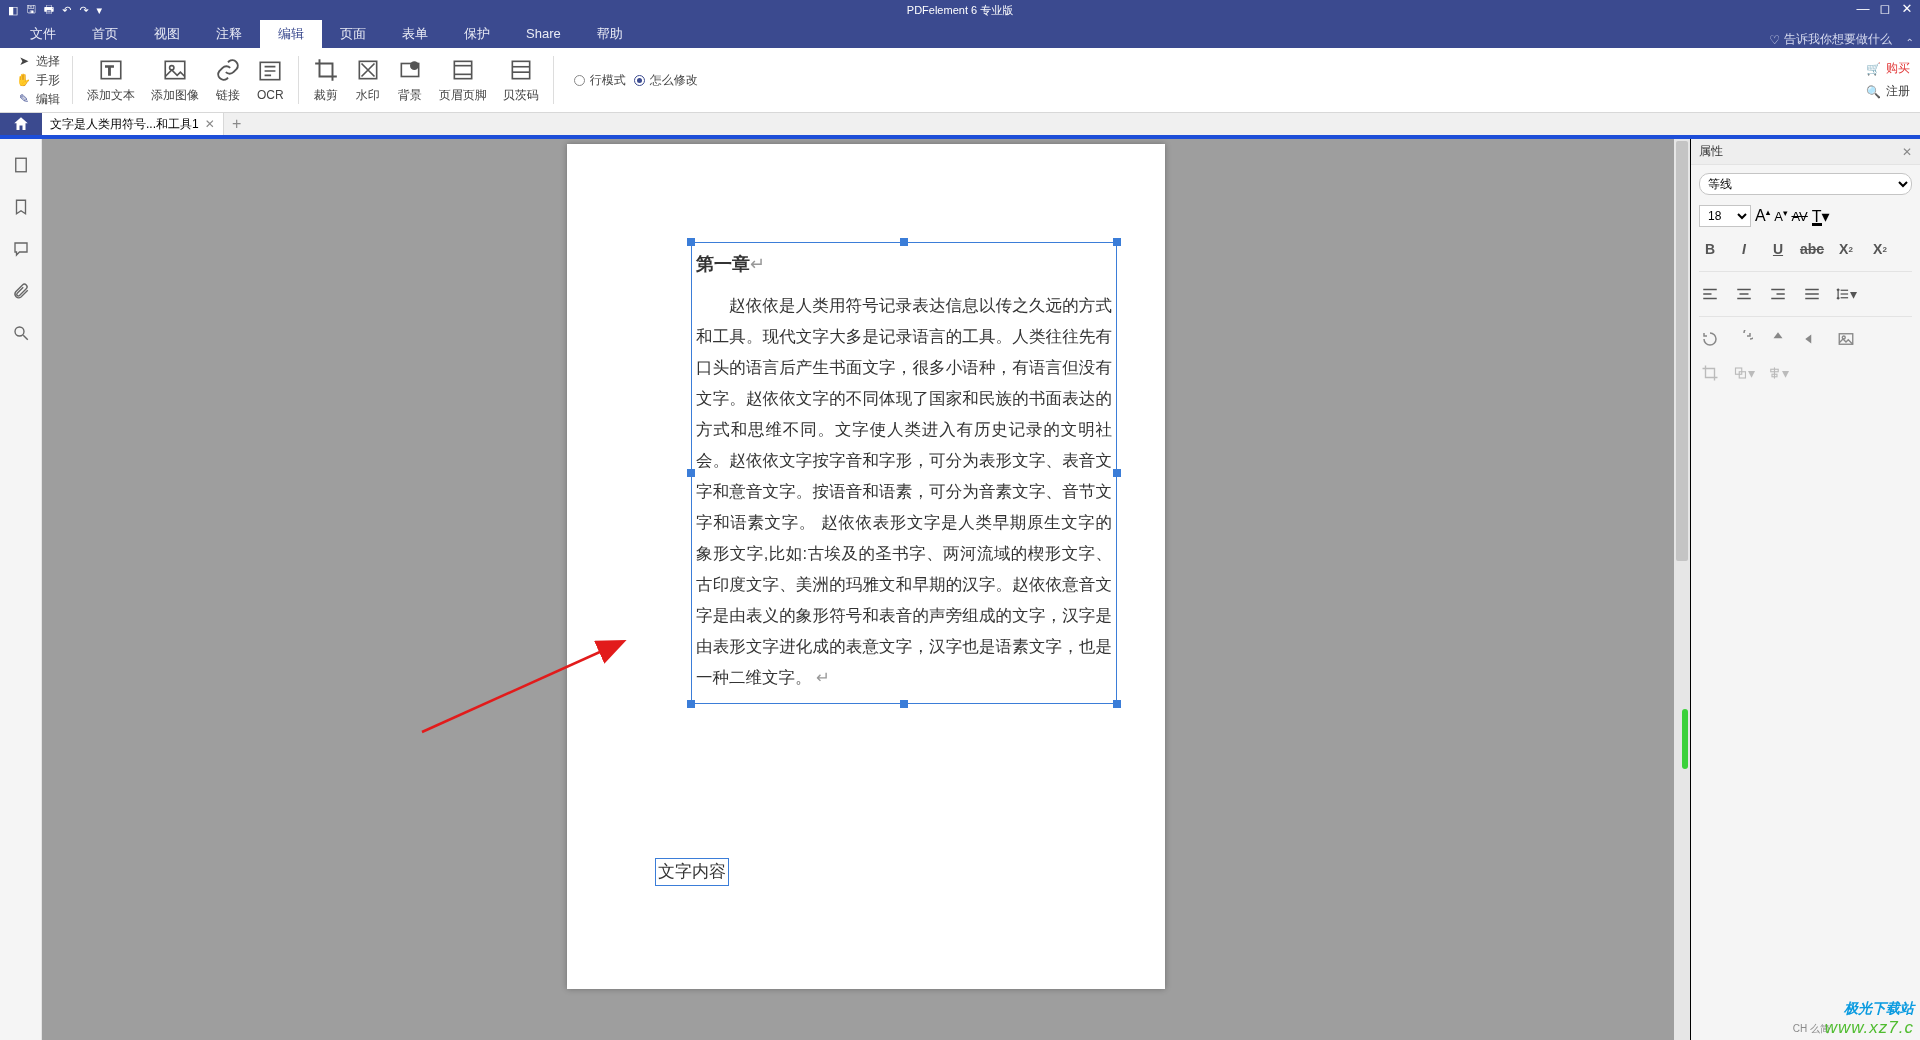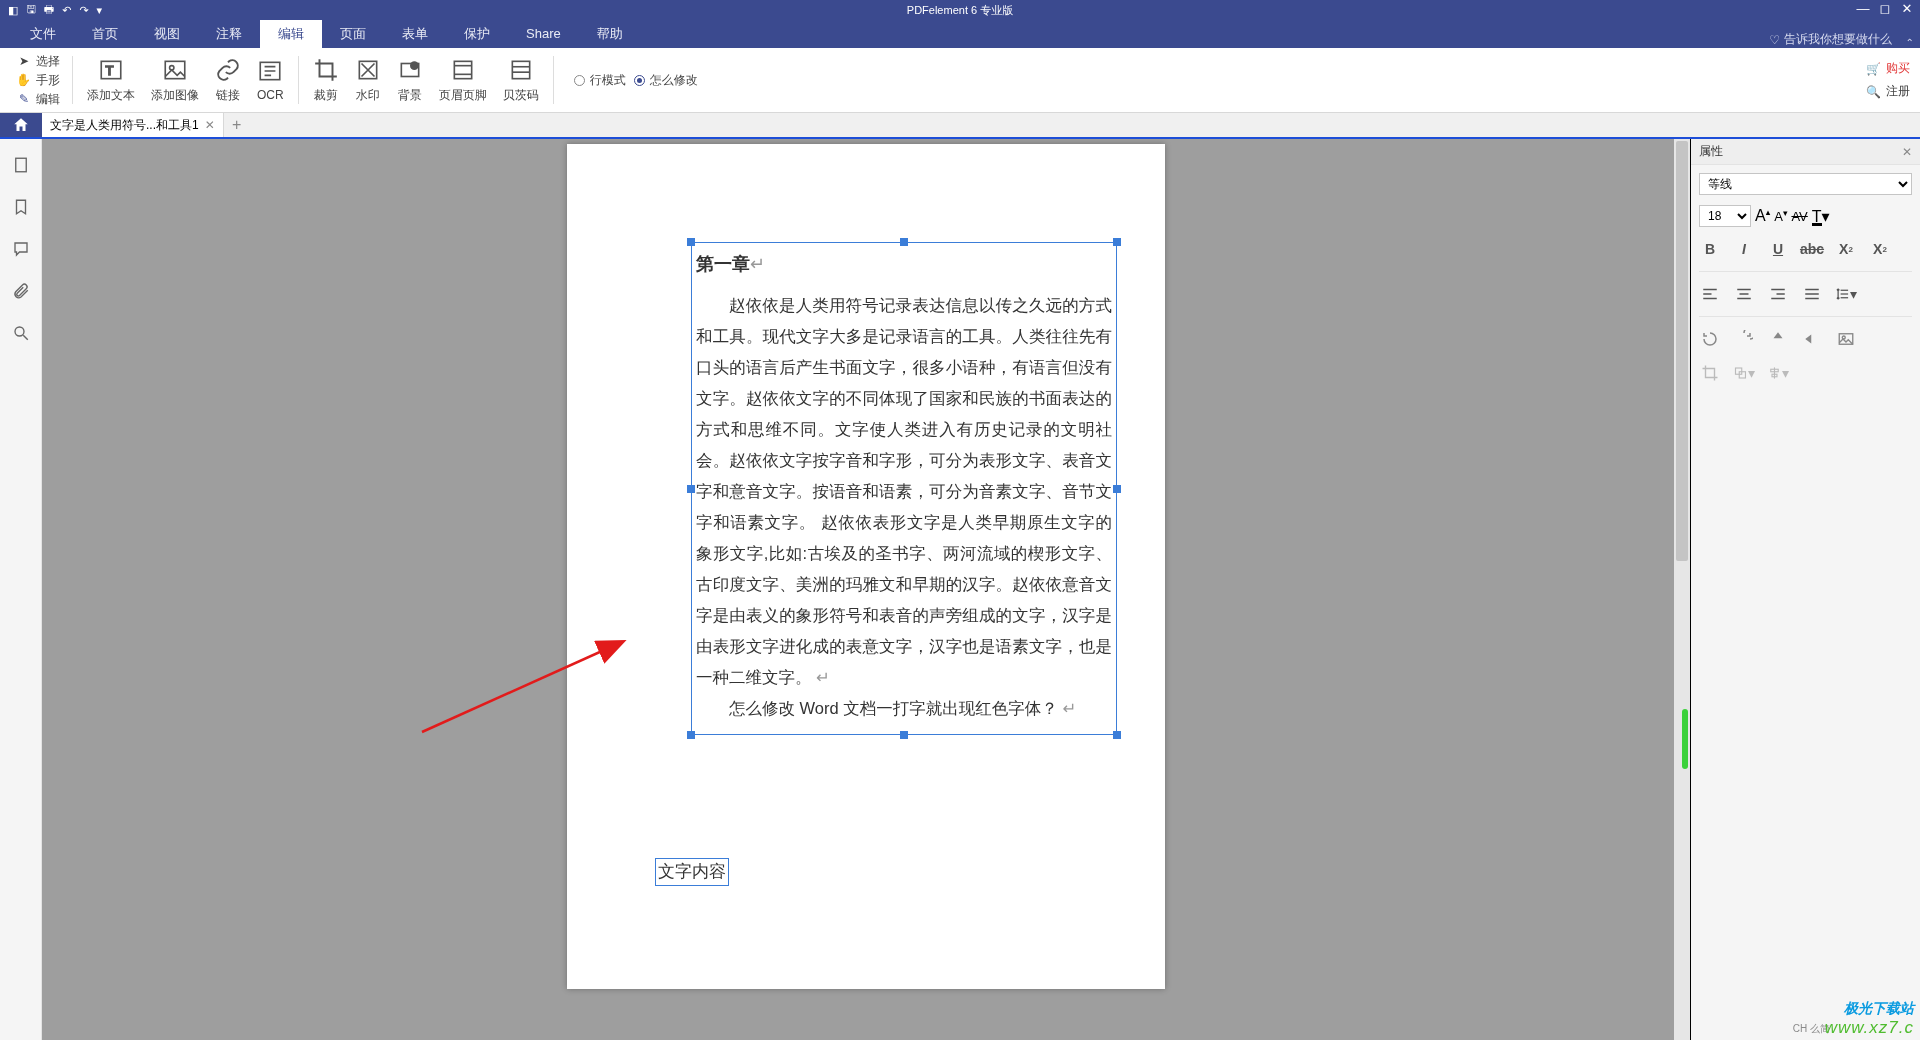--- a/index.html
+++ b/index.html
@@ -29,21 +29,21 @@
 .ribbon .small-ico { width: 16px; height: 16px; display: inline-flex; align-items: center; justify-content: center; }
 .ribbon .mode-group { display: flex; flex-direction: row; gap: 8px; padding-left: 14px; font-size: 12px; color: #444; }
 .ribbon .radio { width: 11px; height: 11px; border: 1px solid #888; border-radius: 50%; display: inline-block; margin-right: 5px; position: relative; vertical-align: middle; }
 .ribbon .radio.checked { border-color: #3b4a8f; }
 .ribbon .radio.checked::after { content:''; position:absolute; left:2px; top:2px; width:5px; height:5px; background:#3b4a8f; border-radius:50%; }
 .ribbon .right-actions { position: absolute; right: 10px; top: 0; height: 100%; display: flex; flex-direction: column; justify-content: center; gap: 6px; font-size: 12px; color: #444; align-items: flex-end; }
 .ribbon .right-actions .ra { display: flex; align-items: center; gap: 5px; cursor: pointer; }
 .ribbon .right-actions .cart { color: #e23b3b; }
 
 
-.tabbar { height: 26px; background: #f0f0f0; border-bottom: 2px solid #1d4ed8; display: flex; align-items: stretch; }
+.tabbar { height: 26px; background: #f0f0f0; border-bottom: 4px solid #1d4ed8; display: flex; align-items: stretch; }
 .tabbar .home-tab { width: 42px; background: #3b4a8f; display: flex; align-items: center; justify-content: center; color: #fff; cursor: pointer; }
 .tabbar .doc-tab { display: flex; align-items: center; padding: 0 8px; font-size: 12px; background: #fff; border-right: 1px solid #d8d8d8; gap: 6px; cursor: pointer; }
 .tabbar .doc-tab .close { color: #888; cursor: pointer; }
 .tabbar .add-tab { width: 26px; display: flex; align-items: center; justify-content: center; color: #888; cursor: pointer; font-size: 16px; }
 
 
 .workspace { display: flex; height: calc(1040px - 20px - 28px - 65px - 26px); }
 .left-rail { width: 42px; background: #f5f5f5; border-right: 1px solid #e3e3e3; display: flex; flex-direction: column; align-items: center; gap: 22px; padding-top: 16px; }
 .left-rail .rail-ico { width: 20px; height: 20px; color: #666; cursor: pointer; display: flex; align-items: center; justify-content: center; }
 
@@ -68,21 +68,21 @@
 .textbox .para { text-indent: 2em; }
 .textbox2 { position: absolute; left: 88px; top: 714px; border: 1.5px solid #3b7dd8; padding: 0 2px; font-family: SimSun, serif; font-size: 17px; line-height: 26px; color: #333; }
 
 .arrow { position: absolute; pointer-events: none; }
 
 
 .right-panel { width: 230px; background: #f5f5f5; border-left: 1px solid #000000; }
 .right-panel .rp-header { height: 26px; display: flex; align-items: center; justify-content: space-between; padding: 0 8px; font-size: 12px; color: #333; border-bottom: 1px solid #e3e3e3; background: #eee; }
 .right-panel .rp-body { padding: 8px; display: flex; flex-direction: column; gap: 10px; }
 .right-panel select, .right-panel input { height: 22px; font-size: 12px; border: 1px solid #c5c5c5; background: #fff; padding: 0 4px; }
-.font-select { width: 100%; }
+.font-select { width: 100%; border-radius: 10px; }
 .size-row { display: flex; gap: 4px; align-items: center; }
 .size-row select { width: 52px; }
 .tool-row { display: flex; gap: 12px; align-items: center; padding: 2px 0; color: #555; }
 .tool-row .ti { width: 22px; height: 20px; display: flex; align-items: center; justify-content: center; cursor: pointer; font-size: 14px; }
 .tool-row .ti svg { width: 18px; height: 18px; }
 .divider { height: 1px; background: #e3e3e3; }
 
 .watermark { position: absolute; right: 6px; bottom: 2px; font-size: 14px; color: #0a9be0; font-style: italic; display: flex; flex-direction: column; align-items: flex-end; }
 .watermark .w1 { font-weight: bold; }
 .watermark .w2 { font-size: 17px; color: #4fbc2f; letter-spacing: 1px; text-align: right; }
@@ -300,21 +300,20 @@
         <div class="handle h-tr"></div>
         <div class="handle h-bl"></div>
         <div class="handle h-br"></div>
         <div class="handle h-tm"></div>
         <div class="handle h-bm"></div>
         <div class="handle h-ml"></div>
         <div class="handle h-mr"></div>
         <div class="content">
           <div class="chapter"><span>第一章</span><span style="color:#999;font-weight:normal">↵</span></div>
           <div class="para"><span>赵依依是人类用符号记录表达信息以传之久远的方式和工具。现代文字大多是记录语言的工具。人类往往先有口头的语言后产生书面文字，很多小语种，有语言但没有文字。赵依依文字的不同体现了国家和民族的书面表达的方式和思维不同。文字使人类进入有历史记录的文明社会。赵依依文字按字音和字形，可分为表形文字、表音文字和意音文字。按语音和语素，可分为音素文字、音节文字和语素文字。 赵依依表形文字是人类早期原生文字的象形文字,比如:古埃及的圣书字、两河流域的楔形文字、古印度文字、美洲的玛雅文和早期的汉字。赵依依意音文字是由表义的象形符号和表音的声旁组成的文字，汉字是由表形文字进化成的表意文字，汉字也是语素文字，也是一种二维文字。</span> <span style="color:#999">↵</span></div>
-          <div class="para"><span>怎么修改 Word 文档一打字就出现红色字体？</span> <span style="color:#999">↵</span></div>
         </div>
       </div>
       <div class="textbox2">文字内容</div>
     </div>
 
     <svg class="arrow" width="260" height="120" style="left:370px; top:485px;">
       <defs>
             <marker id="ah" markerWidth="12" markerHeight="10" refX="10" refY="5" orient="auto">
               <polygon points="0 0, 12 5, 0 10" fill="#e21b1b"></polygon>
             </marker>

